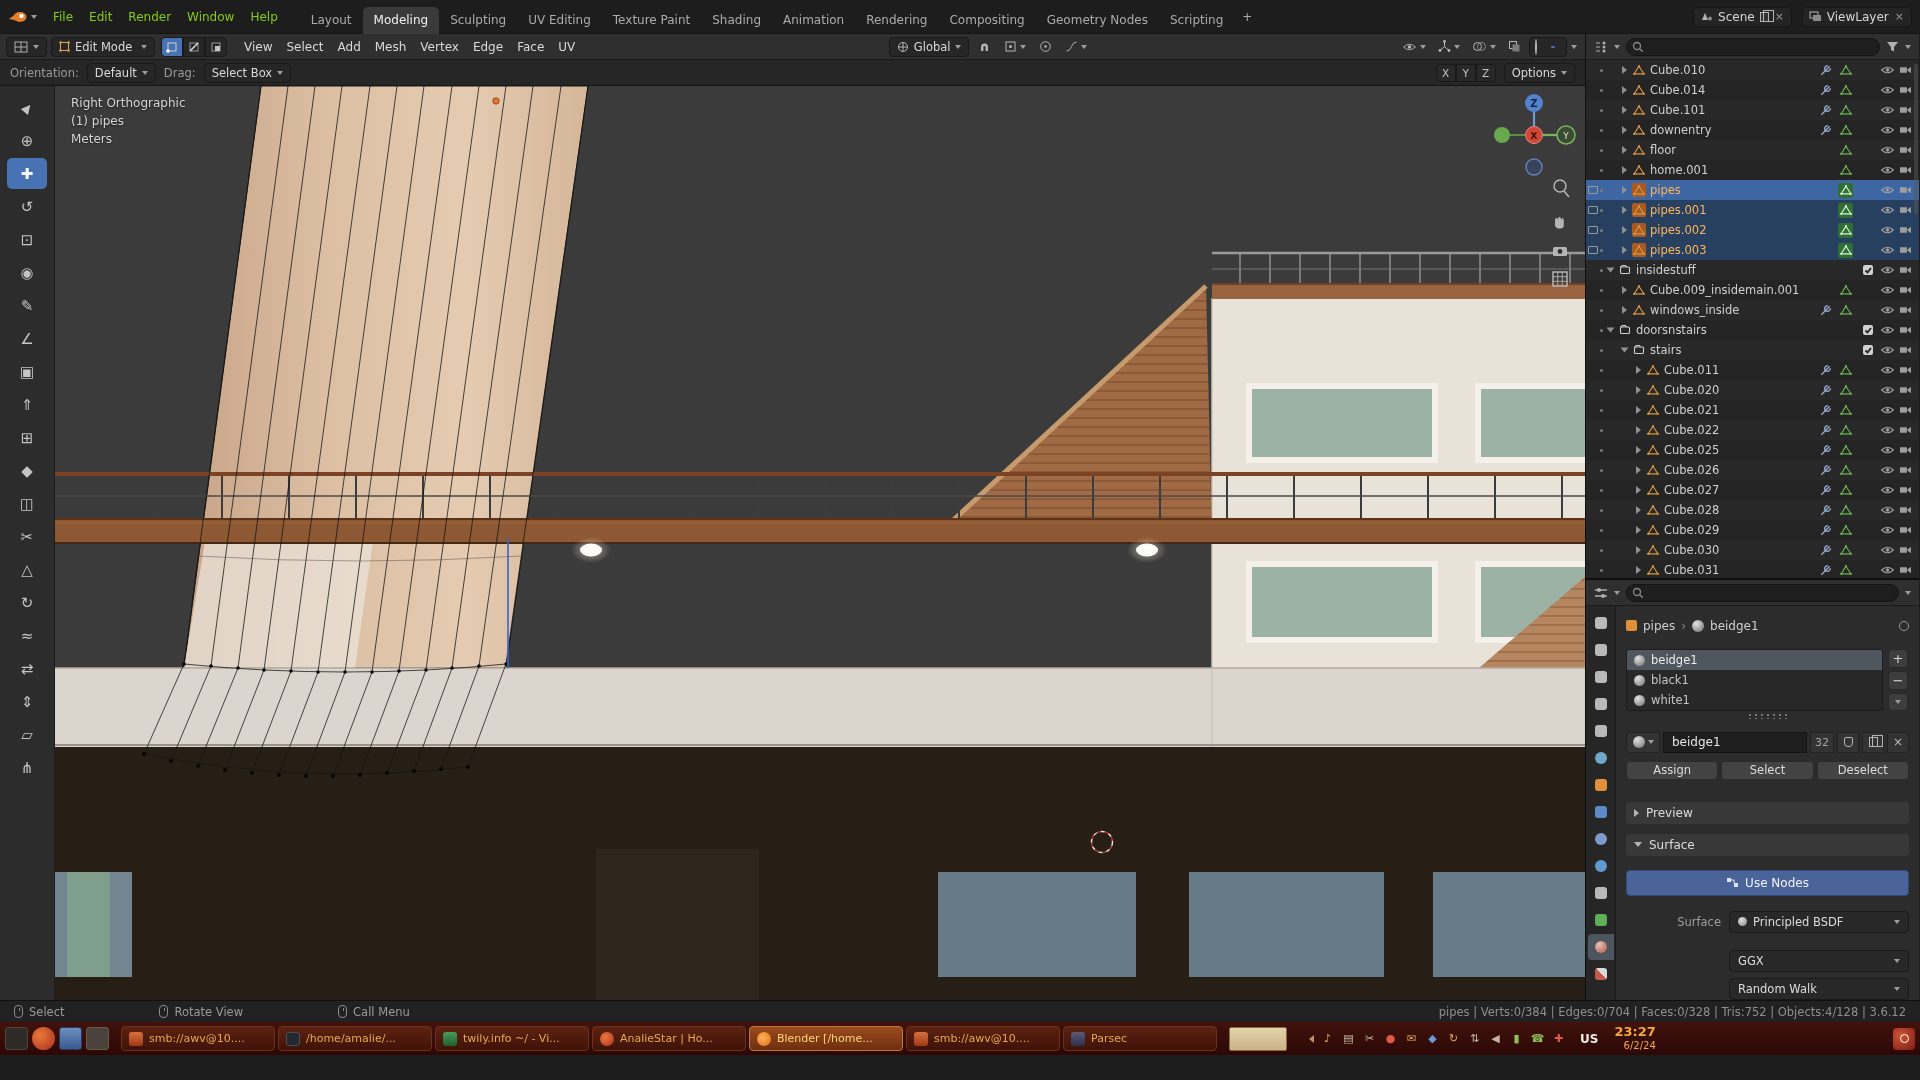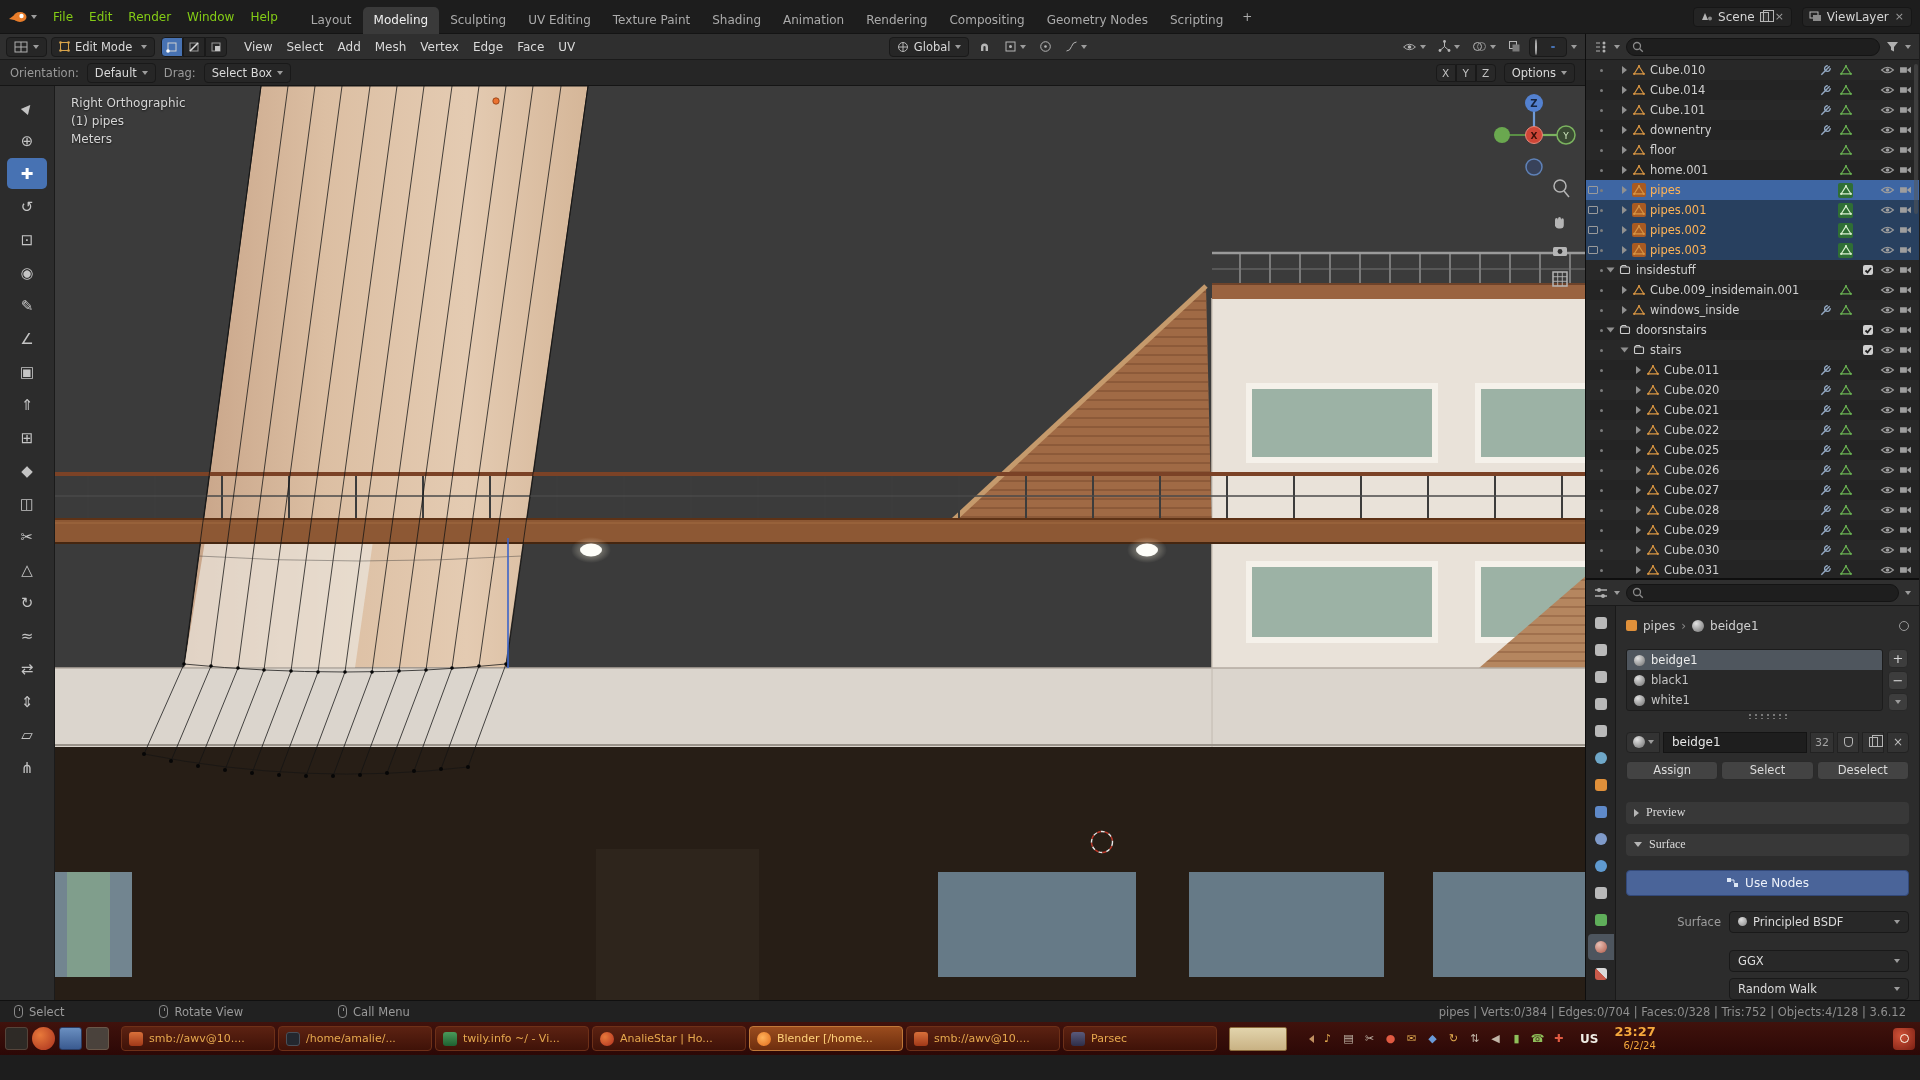--- a/index.html
+++ b/index.html
@@ -154,21 +154,21 @@
   .mn-icon-dd { width:34px; background:#333; border:1px solid #222; border-radius:4px 0 0 4px; display:flex; align-items:center; justify-content:center; gap:3px; }
   .mn-field { flex:1; background:#1e1e1e; border:1px solid #141414; display:flex; align-items:center; padding:0 8px; color:#e6e6e6; }
   .mn-count { width:24px; background:#333; border:1px solid #222; display:flex; align-items:center; justify-content:center; color:#a5a5a5; font-size:11px; }
   .mn-ibtn { width:22px; background:#333; border:1px solid #222; display:flex; align-items:center; justify-content:center; color:#bdbdbd; }
   .mn-ibtn:last-child { border-radius:0 4px 4px 0; }
   .pages-ico { width:9px; height:10px; border:1px solid #b5b5b5; position:relative; background:#333; }
   .pages-ico::before { content:""; position:absolute; left:2px; top:-3px; width:9px; height:10px; border:1px solid #b5b5b5; }
   .shield-ico { width:9px; height:10px; border:1px solid #b5b5b5; border-radius:2px 2px 4px 4px; }
   .actions-row { margin-top:8px; display:flex; gap:3px; height:22px; }
   .action-btn { flex:1; background:#434343; border:1px solid #2a2a2a; border-radius:4px; color:#dcdcdc; display:flex; align-items:center; justify-content:center; font-size:11.5px; }
-  .panel-hdr { margin-top:10px; height:22px; background:#383838; border-radius:4px; display:flex; align-items:center; gap:7px; padding:0 8px; color:#dcdcdc; flex:none;font-family:Liberation Serif, serif; }
+  .panel-hdr { margin-top:10px; height:22px; background:#383838; border-radius:4px; display:flex; align-items:center; gap:7px; padding:0 8px; color:#dcdcdc; flex:none; }
   .panel-hdr.first { margin-top:22px; }
   .exp-r { width:0; height:0; border-top:4px solid transparent; border-bottom:4px solid transparent; border-left:5px solid #b5b5b5; }
   .exp-d { width:0; height:0; border-left:4px solid transparent; border-right:4px solid transparent; border-top:5px solid #b5b5b5; }
   .use-nodes { margin-top:14px; height:26px; background:#4a6499; border:1px solid #33497a; border-radius:4px; display:flex; align-items:center; justify-content:center; color:#eef2fa; gap:6px; flex:none; }
   .prop-row { margin-top:14px; height:24px; display:flex; align-items:center; gap:8px; flex:none; }
   .prop-label { width:95px; text-align:right; color:#9d9d9d; font-size:11.5px; }
   .dd { flex:1; height:22px; background:#282828; border:1px solid #191919; border-radius:4px; display:flex; align-items:center; gap:6px; padding:0 8px; color:#dcdcdc; font-size:11.5px; }
   .dd .cv { margin-left:auto; }
   .dd-indent { margin-left:103px; margin-top:16px; height:22px; flex:none; display:flex; }
   .dd-indent.tight { margin-top:6px; }

